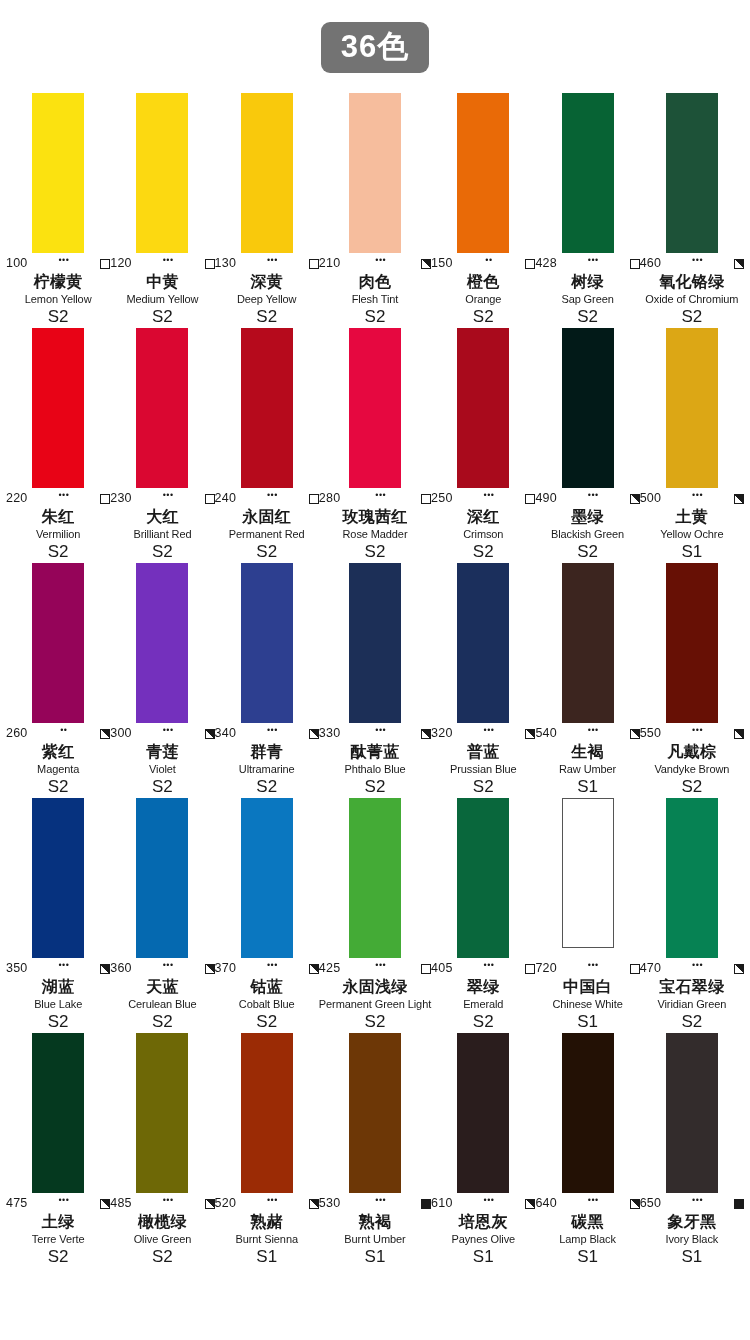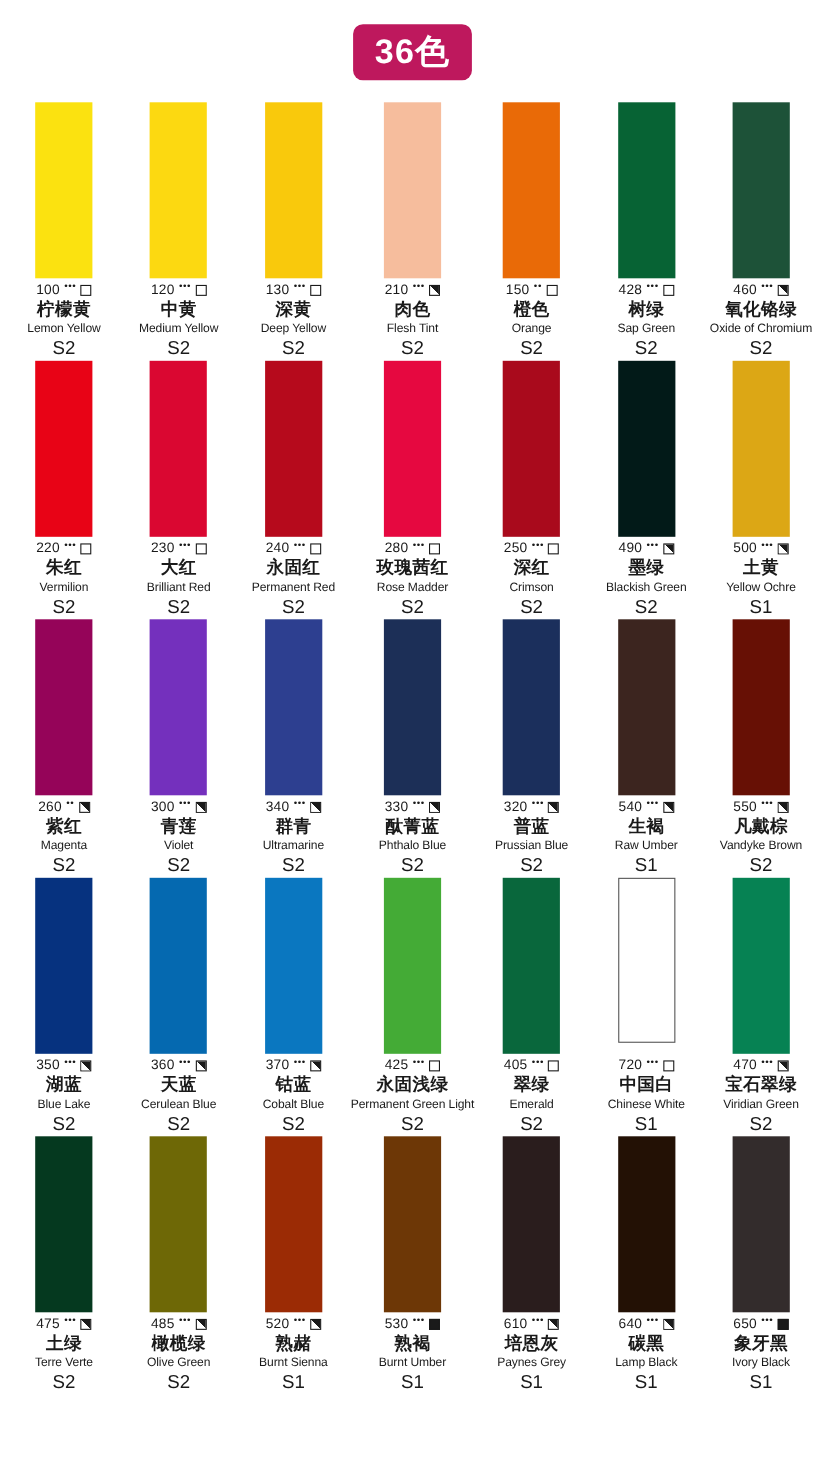--- a/index.html
+++ b/index.html
@@ -15,21 +15,21 @@
     position: relative;
   }
 
   
   .header {
     padding-top: 22px;
     text-align: center;
   }
   .badge {
     display: inline-block;
-    background: #be185d;
+    background: #737373;
     color: #ffffff;
     font-size: 31px;
     font-weight: bold;
     line-height: 1;
     padding: 9px 20px 11px 20px;
     border-radius: 9px;
     letter-spacing: 1px;
   }
   .main-title {
     margin-top: 11px;
@@ -73,21 +73,21 @@
 
   .meta {
     text-align: center;
     color: #1a1a1a;
     line-height: 1.22;
     width: 100%;
   }
   .code-line {
     display: flex;
     align-items: center;
-    justify-content: center;
+    justify-content: space-between;
     gap: 4px;
     white-space: nowrap;
     margin-bottom: 1px;
   }
   .code {
     font-size: 12.5px;
     letter-spacing: 0.2px;
   }
   .stars {
     font-size: 9px;
@@ -632,21 +632,21 @@
       <div class="swatch-wrap">
         <div class="swatch" style="background: rgb(42, 29, 29);"></div>
       </div>
       <div class="meta">
         <div class="code-line">
           <span class="code">610</span>
           <span class="stars">•••</span>
           <span class="mark half"></span>
         </div>
         <div class="cn">培恩灰</div>
-        <div class="en">Paynes Grey</div>
+        <div class="en">Paynes Olive</div>
         <div class="series">S1</div>
       </div>
     </div>
     <div class="cell">
       <div class="swatch-wrap">
         <div class="swatch" style="background: rgb(35, 17, 5);"></div>
       </div>
       <div class="meta">
         <div class="code-line">
           <span class="code">640</span>

